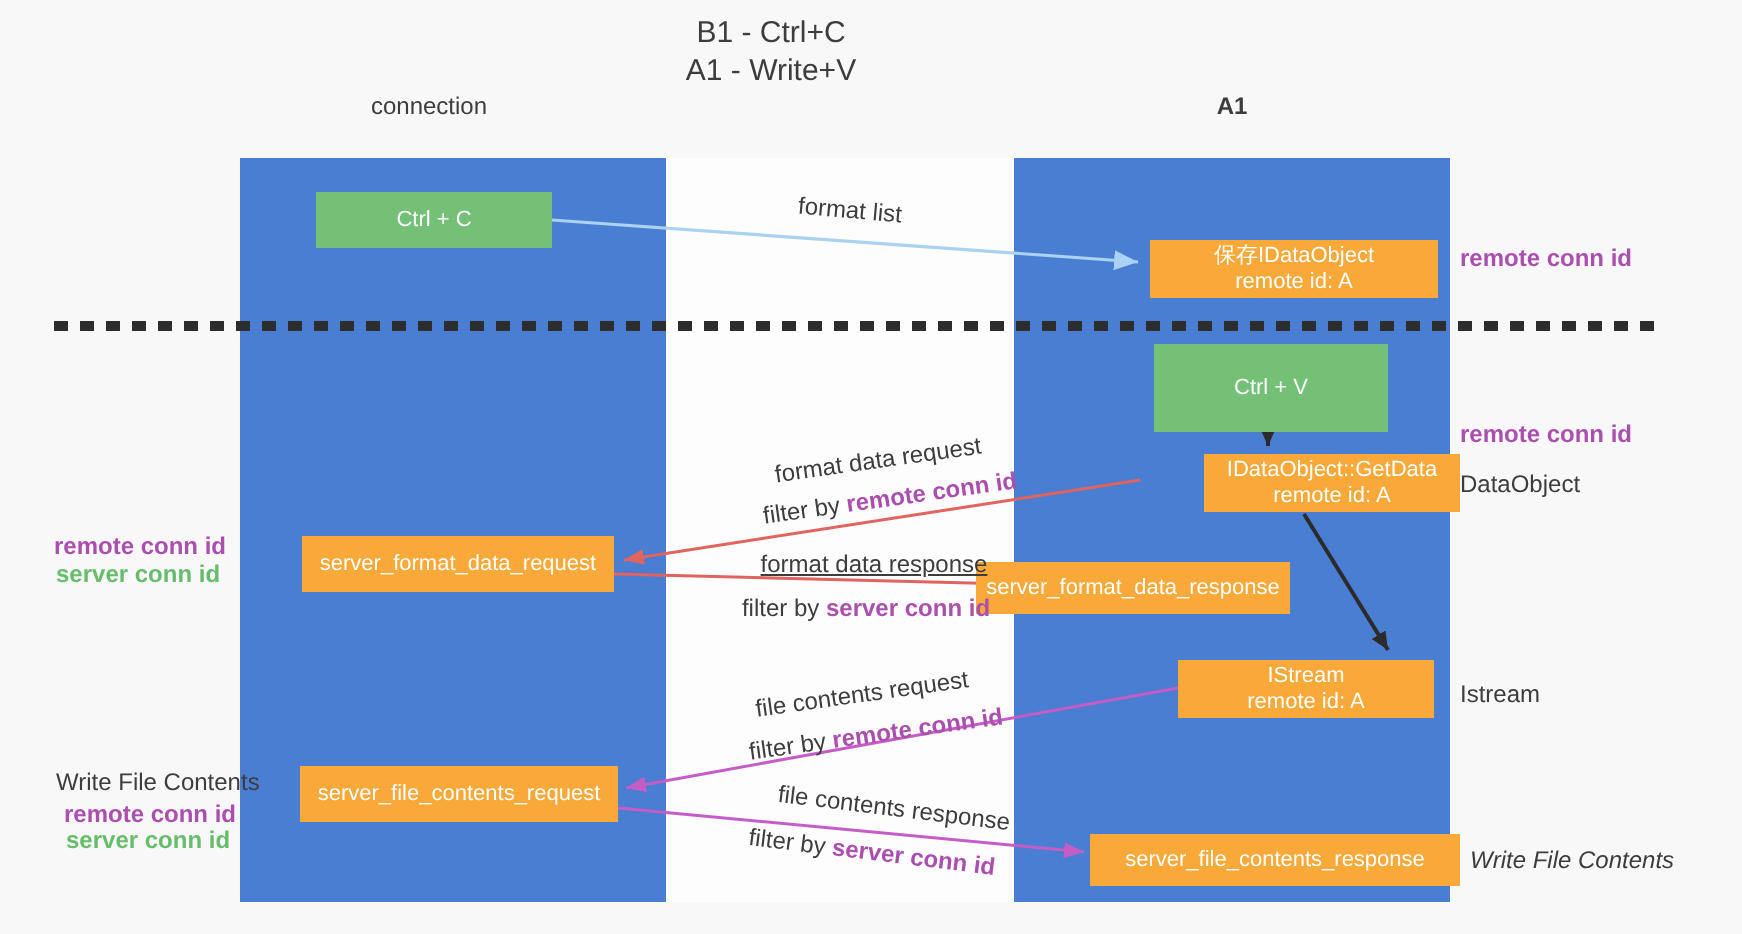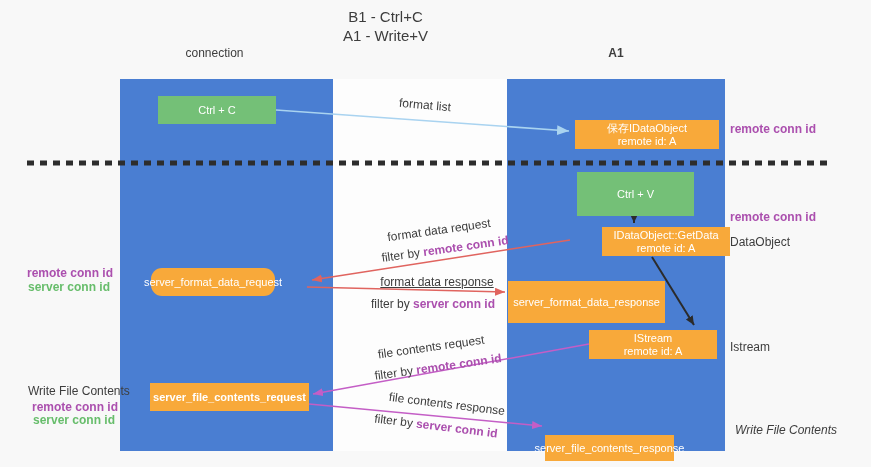--- a/index.html
+++ b/index.html
@@ -82,32 +82,32 @@
     <div>remote id: A</div>
   </div>
 
   <div class="node green" style="left:577px;top:172px;width:117px;height:44px;">Ctrl + V</div>
 
   <div class="node orange" style="left:570px;top:227px;width:128px;height:29px;margin-left:32px;">
     <div>IDataObject::GetData</div>
     <div>remote id: A</div>
   </div>
 
-  <div class="node orange" style="left:151px;top:268px;width:124px;height:28px;border-radius:11px;">server_format_data_request</div>
+  <div class="node orange" style="left:151px;top:268px;width:156px;height:28px;">server_format_data_request</div>
 
-  <div class="node orange" style="left:508px;top:281px;width:157px;height:42px;">server_format_data_response</div>
+  <div class="node orange" style="left:488px;top:281px;width:157px;height:26px;">server_format_data_response</div>
 
   <div class="node orange" style="left:589px;top:330px;width:128px;height:29px;">
     <div>IStream</div>
     <div>remote id: A</div>
   </div>
 
-  <div class="node orange" style="left:150px;top:383px;width:159px;height:28px;font-weight:bold;">server_file_contents_request</div>
+  <div class="node orange" style="left:150px;top:383px;width:159px;height:28px;">server_file_contents_request</div>
 
-  <div class="node orange" style="left:545px;top:417px;width:129px;height:26px;margin-top:18px;">server_file_contents_response</div>
+  <div class="node orange" style="left:545px;top:417px;width:185px;height:26px;">server_file_contents_response</div>
 
   <div class="edge-label" style="left:425px;top:105px;--r:5deg;">format list</div>
 
   <div class="edge-label" style="left:439px;top:230px;--r:-8deg;">format data request</div>
   <div class="edge-label" style="left:445px;top:249px;--r:-8deg;">
     <span>filter by </span><span class="tag-purple">remote conn id</span>
   </div>
 
   <div class="edge-label" style="left:437px;top:282px;text-decoration:underline;">format data response</div>
   <div class="edge-label" style="left:433px;top:304px;">

